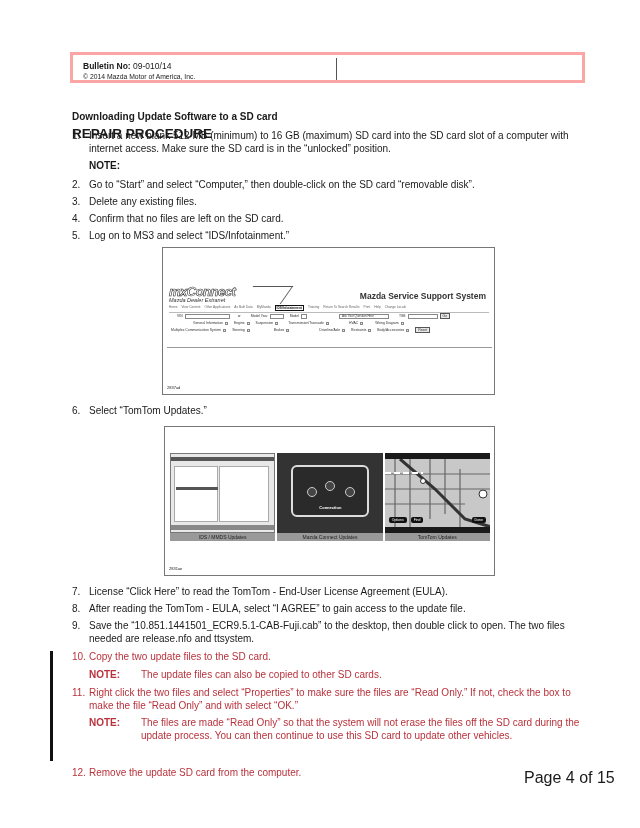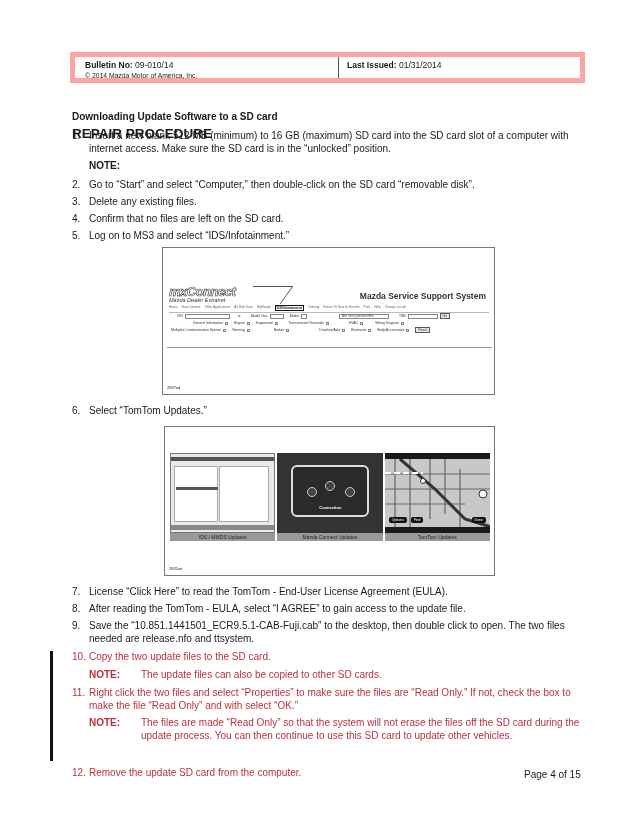--- a/index.html
+++ b/index.html
@@ -1,19 +1,19 @@
 <!DOCTYPE html>
 <html><head>
 <meta charset="utf-8">
 <style>
   * { box-sizing: border-box; margin: 0; padding: 0; }
   html, body { width: 640px; height: 828px; background: #ffffff; }
   body { position: relative; font-family: "Liberation Sans", sans-serif; color: #1a1a1a; overflow: hidden; }
 
-  .header-table { position: absolute; left: 70px; top: 52px; width: 515px; height: 31px; border: 5px solid #fca5a5; display: flex; }
+  .header-table { position: absolute; left: 70px; top: 52px; width: 515px; height: 31px; border: 3px solid #fca5a5; display: flex; align-items: flex-end; }
   .header-cell { padding: 3px 0 0 10px; }
   .header-left { width: 264px; border-right: 1px solid #555; }
   .header-right { flex: 1; padding-left: 8px; }
   .hdr-line { font-size: 8.5px; }
   .hdr-line b { font-weight: bold; }
   .hdr-copy { font-size: 6.8px; margin-top: 2px; }
 
   .section-title { position: absolute; left: 72px; top: 90px; font-size: 13.5px; font-weight: bold; margin-top: 36px; }
   .sub-title { position: absolute; left: 72px; top: 111px; font-size: 10px; font-weight: bold; }
 
@@ -56,32 +56,29 @@
   .win-pane { position: absolute; top: 12px; height: 56px; background: #fff; border: 1px solid #aaa; }
   .win-sel { position: absolute; left: 5px; top: 33px; width: 42px; height: 3px; background: #555; }
   .win-foot { position: absolute; left: 0; bottom: 2px; width: 100%; height: 5px; background: #888; }
   .car-screen { position: absolute; left: 14px; top: 12px; width: 78px; height: 52px; border: 2px solid #ddd; border-radius: 6px; background: #2a2a2a; }
   .car-icon { position: absolute; width: 10px; height: 10px; border-radius: 50%; border: 1px solid #ccc; background: #444; }
   .car-label { position: absolute; left: 0; top: 38px; width: 100%; text-align: center; color: #fff; font-size: 4px; font-weight: bold; }
   .map { position: absolute; left: 0; top: 6px; width: 100%; height: 68px; background: #c8c8c8; }
   .map svg { position: absolute; left: 0; top: 0; }
   .map-btn { position: absolute; bottom: 4px; background: #111; color: #fff; font-size: 3.5px; padding: 1px 3px; border-radius: 2px; }
 
-  .page-num { position: absolute; left: 524px; top: 769px; font-size: 10px; }
+  .page-num { position: absolute; left: 524px; top: 769px; font-size: 16px; }
 </style>
 </head>
 <body>
 
 <div class="header-table">
   <div class="header-cell header-left">
     <div class="hdr-line"><b>Bulletin No:</b> <span>09-010/14</span></div>
     <div class="hdr-copy">© 2014 Mazda Motor of America, Inc.</div>
-  </div>
-  <div class="header-cell header-right">
-    <div class="hdr-line"><b>Last Issued:</b> <span>01/31/2014</span></div>
   </div>
 </div>
 
 <div class="section-title">REPAIR PROCEDURE</div>
 <div class="sub-title">Downloading Update Software to a SD card</div>
 
 <div class="step" style="top:129px;">
     <span class="num">1.</span>
     <span class="txt">Insert a new blank 512 MB (minimum) to 16 GB (maximum) SD card into the SD card slot of a computer with internet access. Make sure the SD card is in the “unlocked” position.</span>
   </div>

